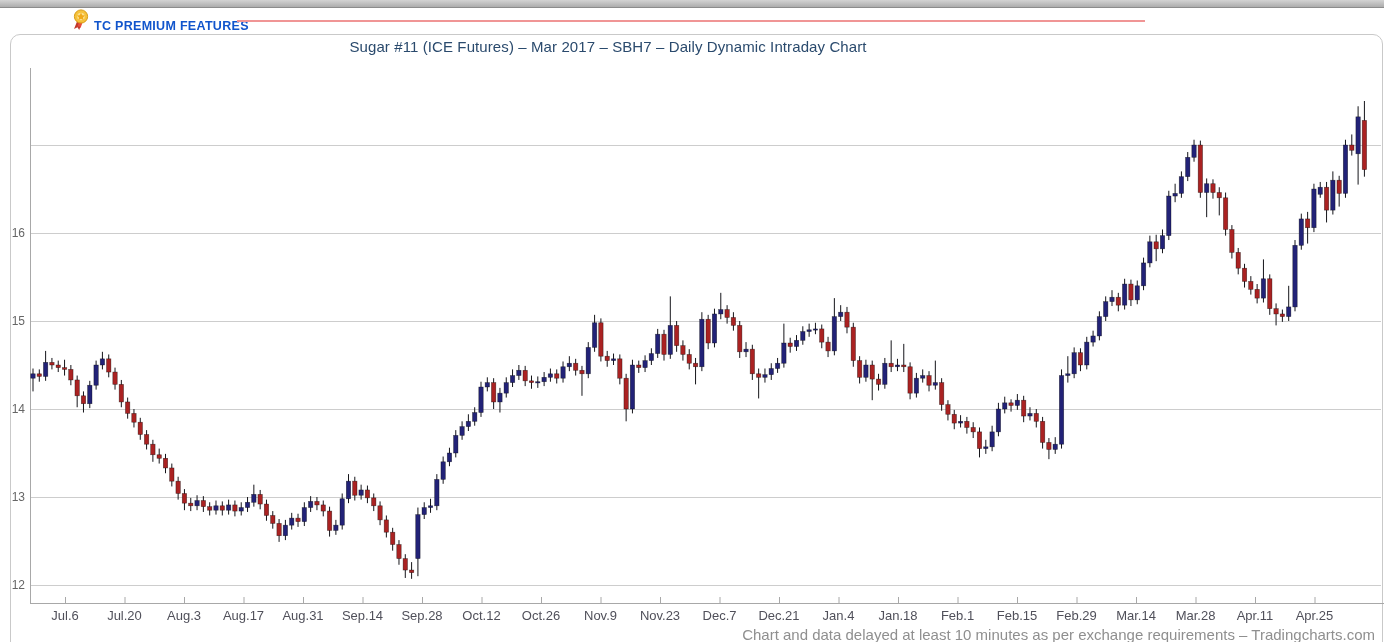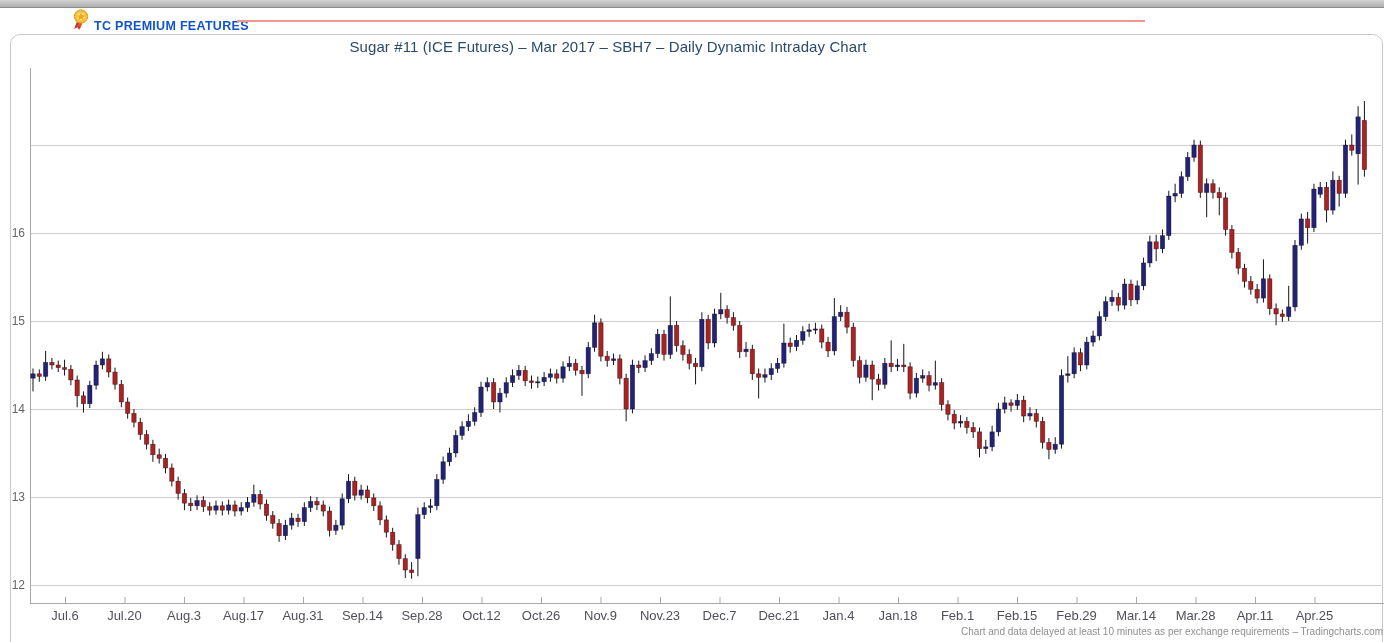--- a/index.html
+++ b/index.html
@@ -8,21 +8,21 @@
     background:linear-gradient(#d3d3d3,#adadad);border-bottom:1px solid #8c8c8c;}
   .premium-label{position:absolute;left:94px;top:11px;font-size:12.5px;font-weight:bold;
     color:#1155cc;letter-spacing:.3px;cursor:pointer;text-decoration:none;margin-top:8px;}
   .medal{position:absolute;left:71px;top:9px;width:20px;height:21px;}
   .red-rule{position:absolute;left:237px;top:20px;width:908px;height:2px;background:#f09595;}
   .panel{position:absolute;left:10px;top:34px;width:1371px;height:640px;background:#fff;
     border:1px solid #c9c9c9;border-radius:10px;}
   .chart-title{position:absolute;left:0;top:38px;width:1216px;text-align:center;
     font-size:15px;color:#2a4a6d;letter-spacing:.1px;}
   #plot{position:absolute;left:0;top:0;width:1384px;height:642px;}
-  .footer-note{position:absolute;right:1px;top:626px;font-size:10px;color:#8f8f8f;}
+  .footer-note{position:absolute;right:9px;top:626px;font-size:15px;color:#8f8f8f;}
 </style>
 </head>
 <body>
 
 <div class="topbar"></div>
 
 <svg class="medal" viewBox="0 0 20 21">
   <polygon points="7,10 3,20 6.5,18.2 8.2,21 11.5,12" fill="#c0392b"></polygon>
   <polygon points="8.5,11 6.5,18 8.2,17.2 9.6,19 11.8,12.5" fill="#e74c3c"></polygon>
   <circle cx="10" cy="7.5" r="6.6" fill="#f6c23a" stroke="#d89b16" stroke-width="1"></circle>

